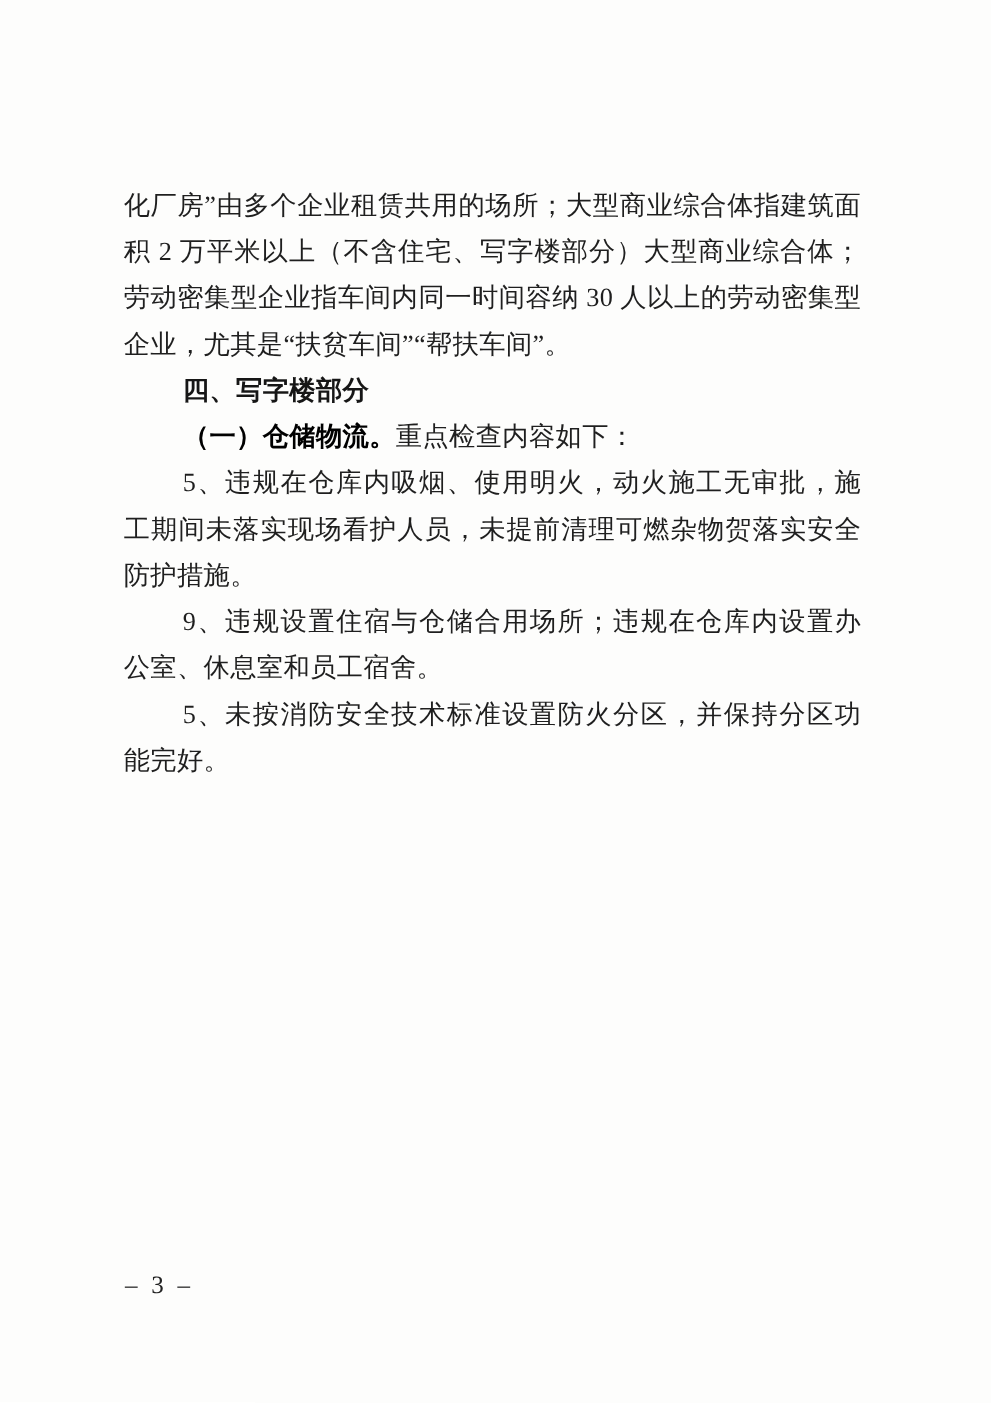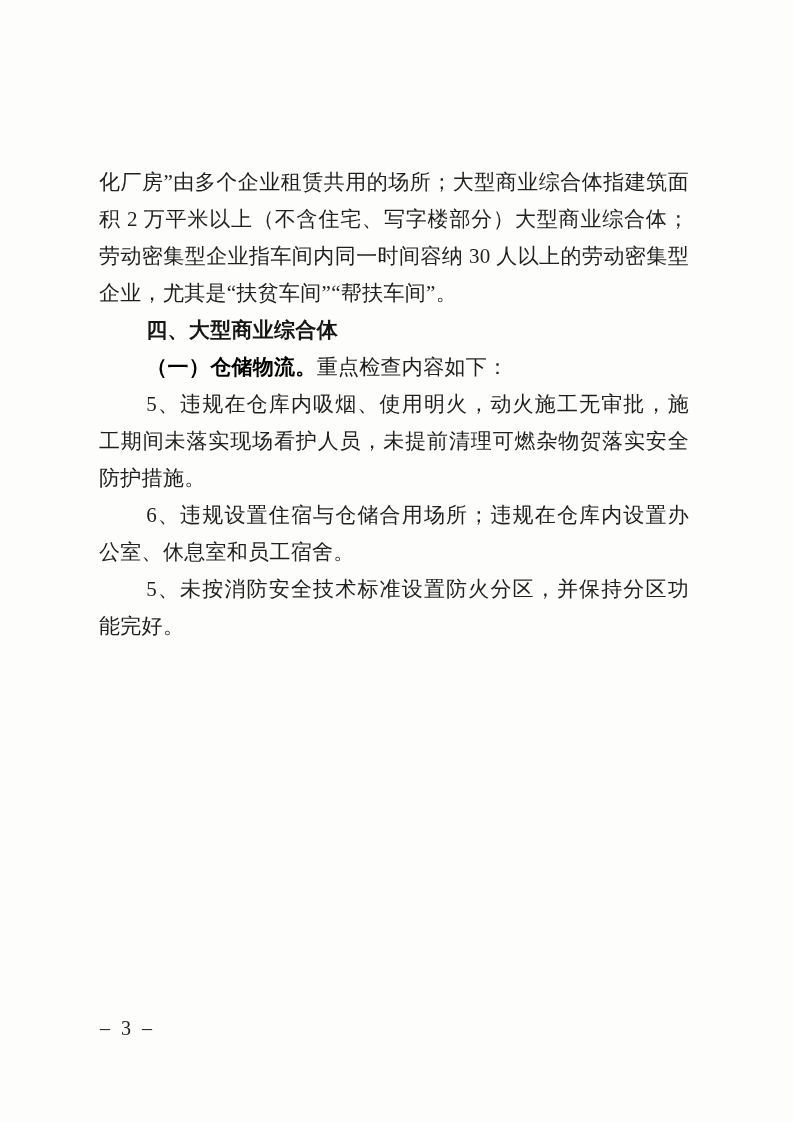--- a/index.html
+++ b/index.html
@@ -12,21 +12,21 @@
     width: 793px;
     height: 1122px;
     background: #fdfdfc;
     overflow: hidden;
     font-family: "Liberation Serif", "DejaVu Serif", serif;
     color: #1f1f1f;
   }
   .content {
     position: absolute;
     left: 99px;
-    top: 164px;
+    top: 146px;
     width: 590px;
   }
   .para {
     margin: 0;
     font-size: 21px;
     line-height: 37px;
     text-align: justify;
     letter-spacing: 0.3px;
   }
   .indent {
@@ -51,29 +51,29 @@
   }
 </style>
 </head>
 <body>
 
 <div class="page">
   <div class="content">
 
     <p class="para">化厂房”由多个企业租赁共用的场所；大型商业综合体指建筑面积 2 万平米以上（不含住宅、写字楼部分）大型商业综合体；劳动密集型企业指车间内同一时间容纳 30 人以上的劳动密集型企业，尤其是“扶贫车间”“帮扶车间”。</p>
 
-    <p class="para indent heading">四、大型商业综合体</p>
+    <p class="para indent heading">四、写字楼部分</p>
 
     <p class="para indent"><span class="bold">（一）仓储物流。</span><span>重点检查内容如下：</span></p>
 
 
     <p class="para indent">5、违规在仓库内吸烟、使用明火，动火施工无审批，施工期间未落实现场看护人员，未提前清理可燃杂物贺落实安全防护措施。</p>
 
 
-    <p class="para indent">6、违规设置住宿与仓储合用场所；违规在仓库内设置办公室、休息室和员工宿舍。</p>
+    <p class="para indent">9、违规设置住宿与仓储合用场所；违规在仓库内设置办公室、休息室和员工宿舍。</p>
 
     <p class="para indent">5、未按消防安全技术标准设置防火分区，并保持分区功能完好。</p>
 
 
   </div>
 
   <div class="footer">– 3 –</div>
 </div>
 
 </body></html>

